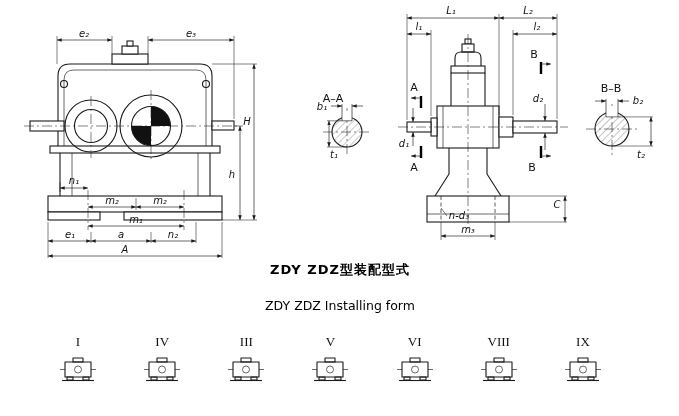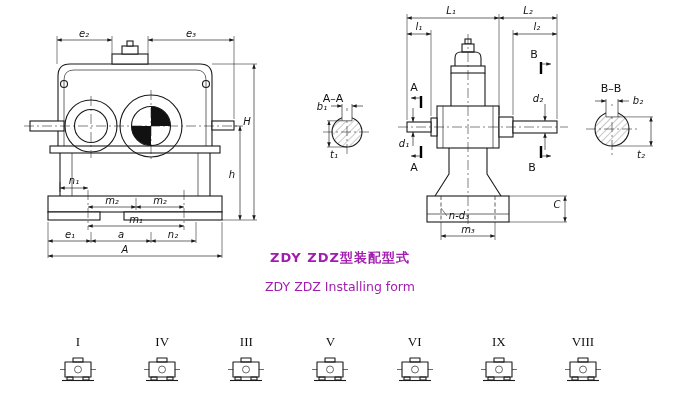--- a/index.html
+++ b/index.html
@@ -13,23 +13,23 @@
   svg .t  {fill:none;stroke:#1a1a1a;stroke-width:.65;}
   svg .d  {fill:none;stroke:#1a1a1a;stroke-width:.65;}
   svg .x  {stroke:#1a1a1a;stroke-width:.55;}
   svg .c  {stroke:#1a1a1a;stroke-width:.55;stroke-dasharray:10 3 2 3;}
   svg .dsh{stroke:#1a1a1a;stroke-width:.7;stroke-dasharray:4 2.5;fill:none;}
   svg .k  {stroke:#000;stroke-width:2.4;}
   svg .h  {stroke:#1a1a1a;stroke-width:1.1;}
   svg .lbl{font:italic 10px "DejaVu Sans",sans-serif;fill:#111;text-anchor:middle;}
   svg .cap{font:11px "DejaVu Sans",sans-serif;fill:#111;text-anchor:middle;}
 
-  .caption{position:absolute;left:180px;top:249px;width:320px;text-align:center;color:#a21caf;}
+  .caption{position:absolute;left:180px;top:261px;width:320px;text-align:center;color:#000000;}
   .cap-zh{font:700 13px "DejaVu Sans",sans-serif;letter-spacing:1px;}
-  .cap-en{font:400 12.5px "DejaVu Sans",sans-serif;margin-top:12px;}
+  .cap-en{font:400 12.5px "DejaVu Sans",sans-serif;margin-top:19px;}
 
   .forms{position:absolute;top:334px;left:0;width:679px;display:flex;
          justify-content:space-between;padding:0 74px 0 56px;box-sizing:border-box;}
   .form{width:44px;text-align:center;}
   .numeral{font:13px "Liberation Serif",serif;color:#111;margin-bottom:6px;}
 </style>
 </head>
 <body>
 
 <div class="stage">
@@ -269,26 +269,26 @@
           <use href="#form-icon"></use>
         </svg>
   </div>
   <div class="form">
     <div class="numeral">VI</div>
     <svg class="form-icon" width="36" height="28" viewBox="0 0 36 28">
           <use href="#form-icon"></use>
         </svg>
   </div>
   <div class="form">
+    <div class="numeral">VIII</div>
+    <svg class="form-icon" width="36" height="28" viewBox="0 0 36 28">
+          <use href="#form-icon"></use>
+        </svg>
+  </div>
+  <div class="form">
     <div class="numeral">IX</div>
     <svg class="form-icon" width="36" height="28" viewBox="0 0 36 28">
           <use href="#form-icon"></use>
         </svg>
   </div>
-  <div class="form">
-    <div class="numeral">VIII</div>
-    <svg class="form-icon" width="36" height="28" viewBox="0 0 36 28">
-          <use href="#form-icon"></use>
-        </svg>
-  </div>
 </div>
 
 </div>
 
 </body></html>

